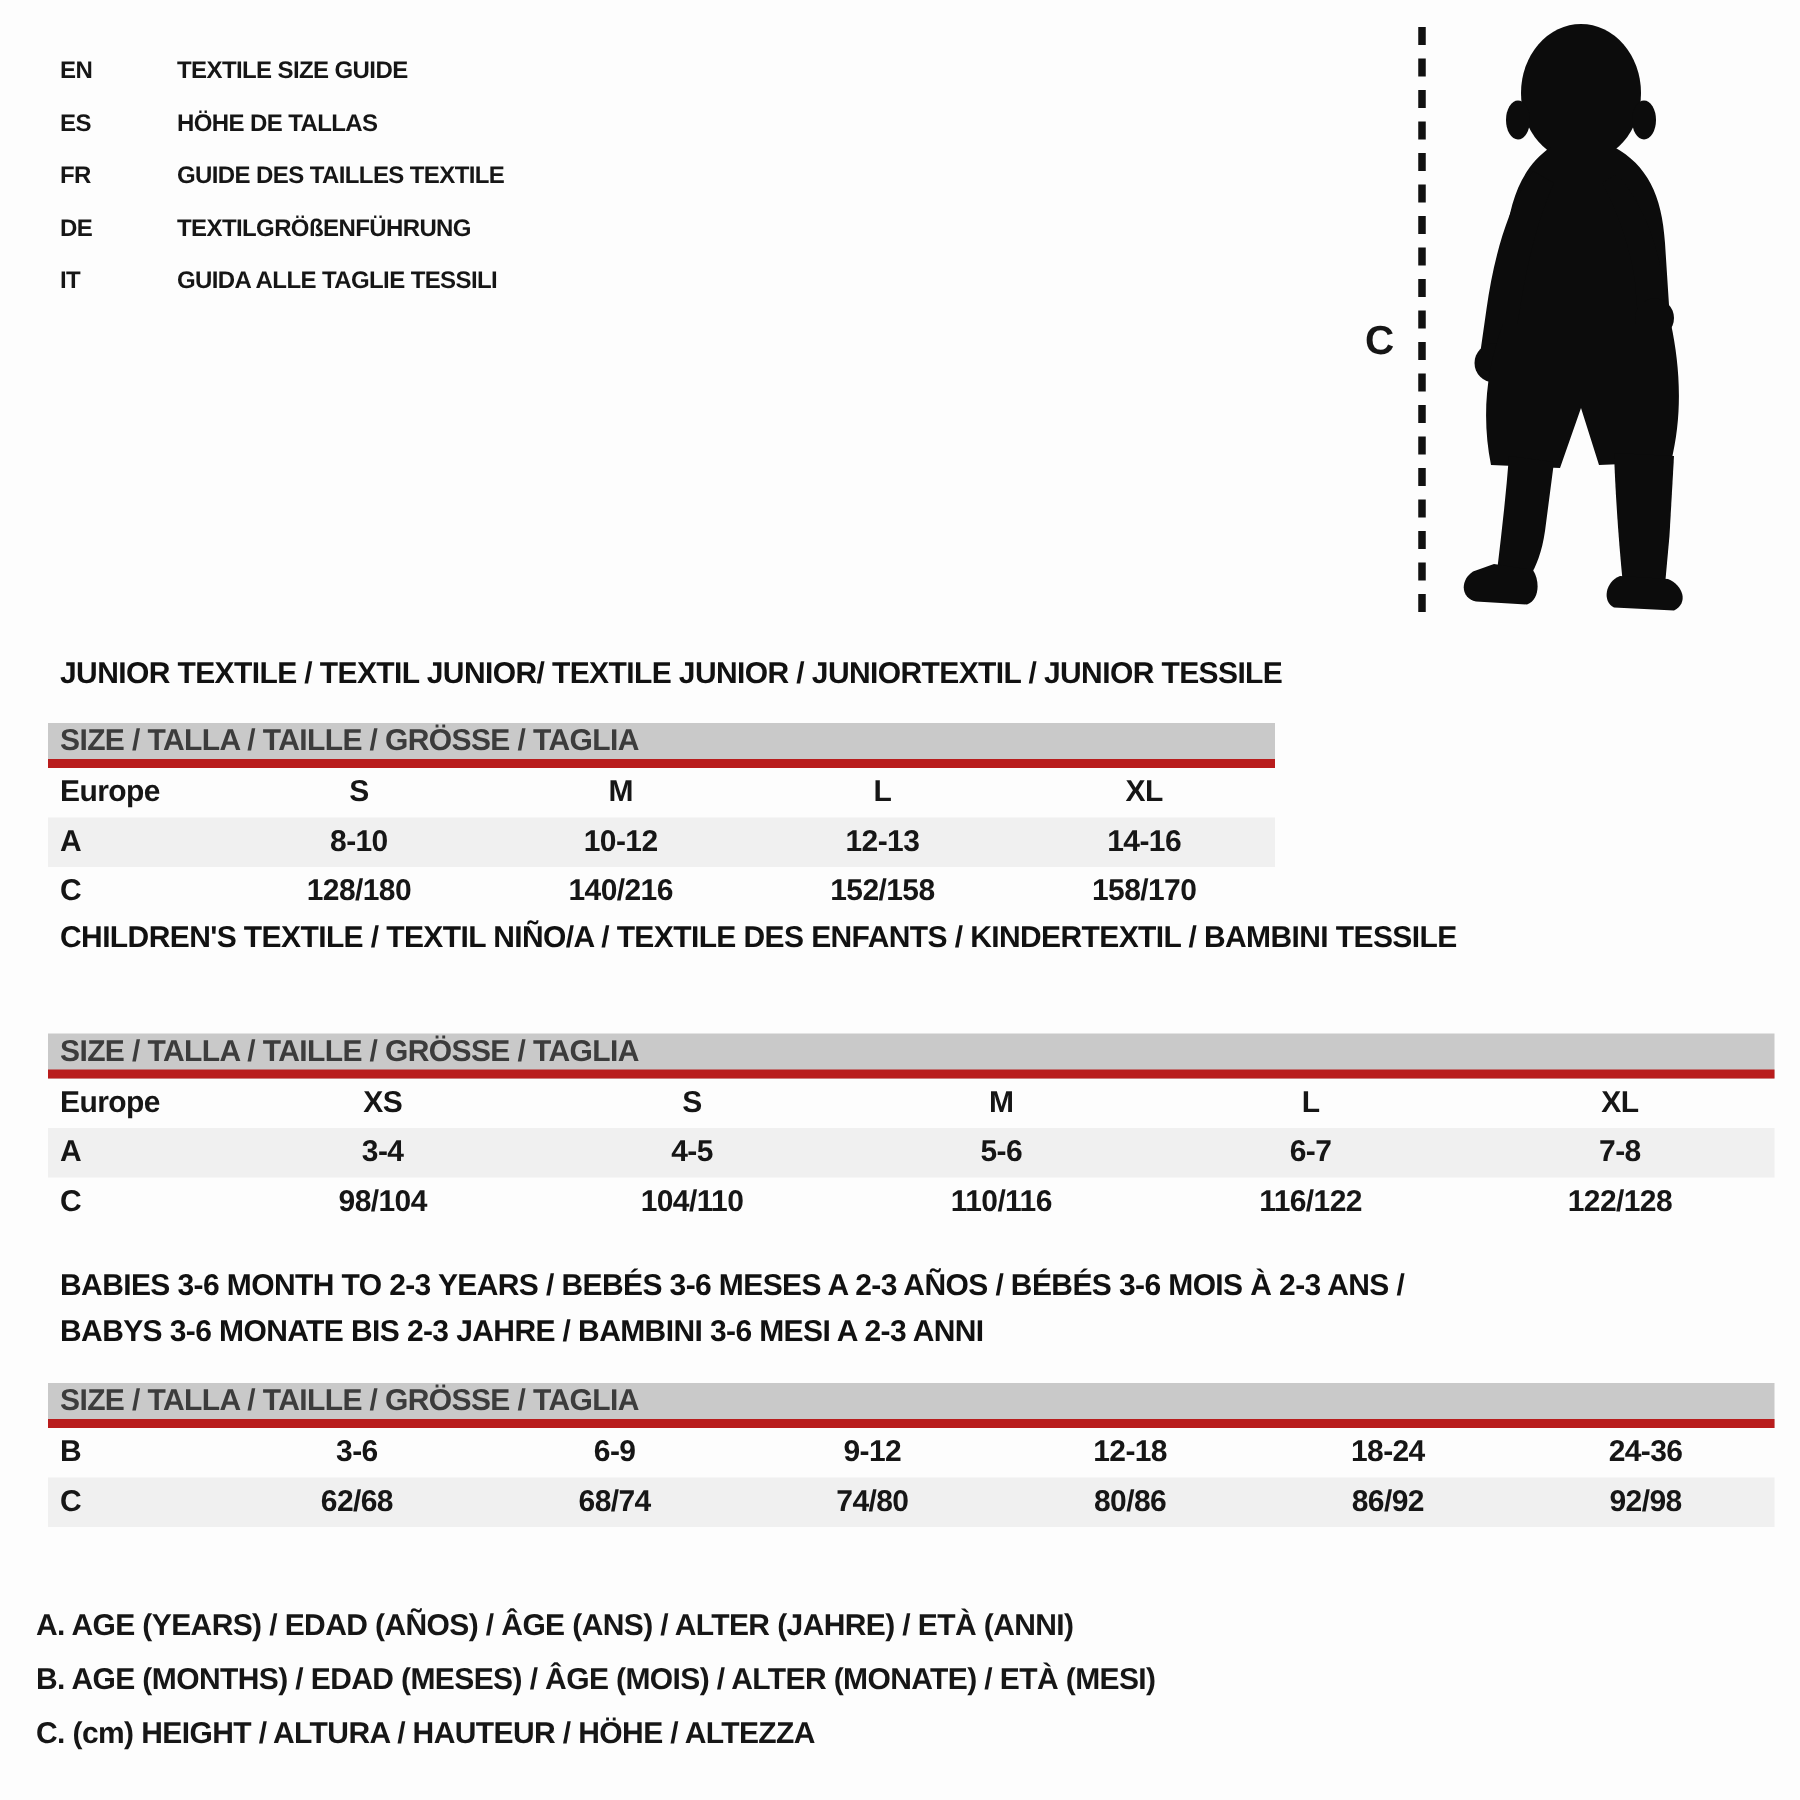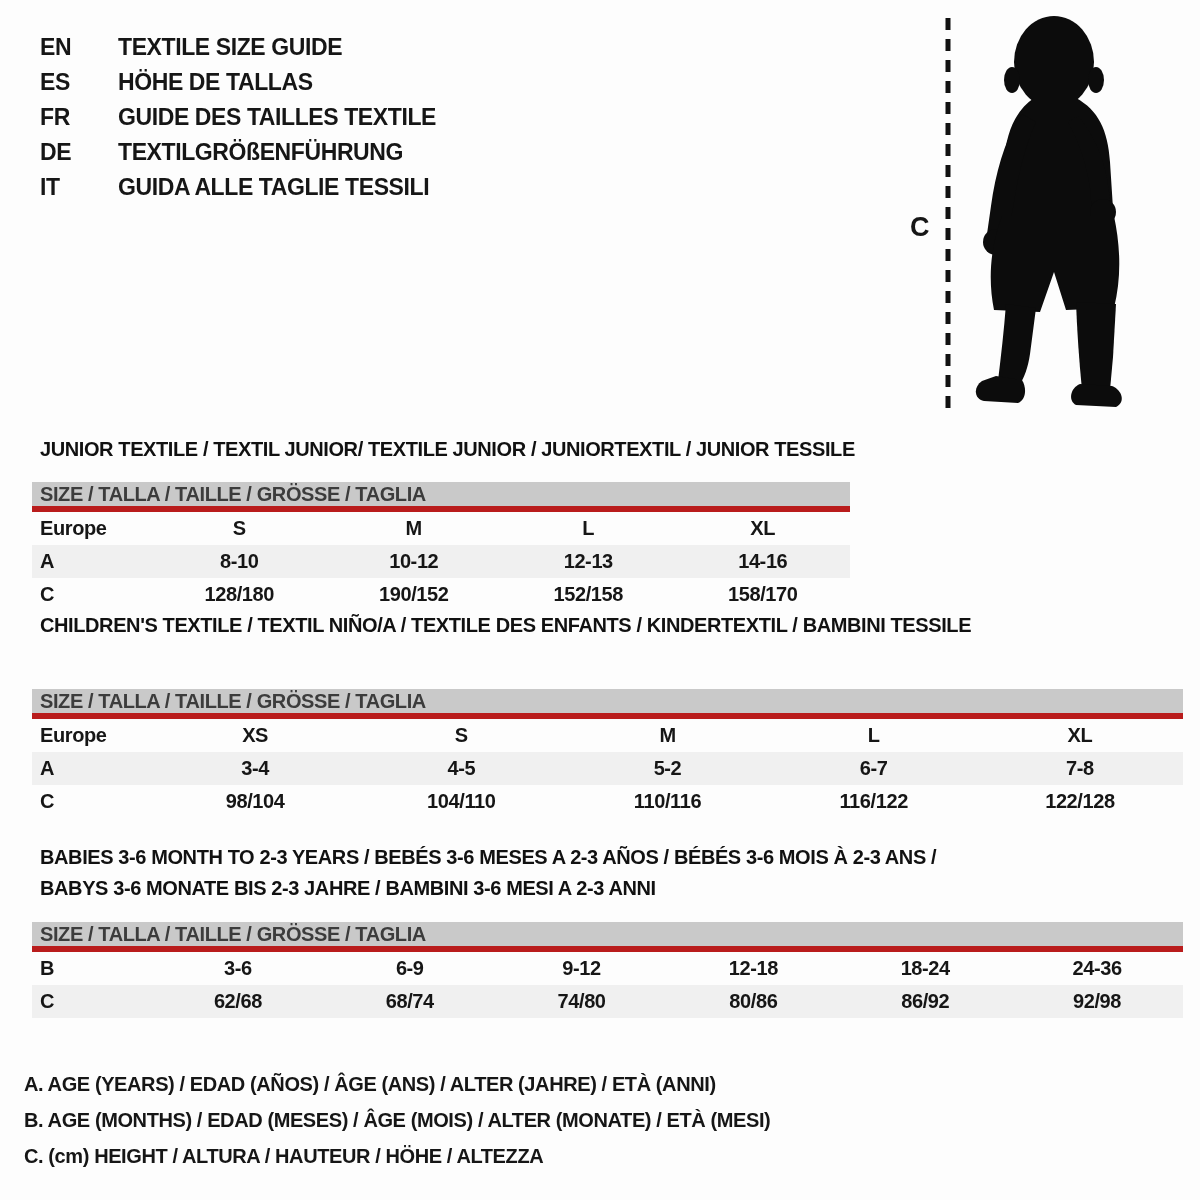--- a/index.html
+++ b/index.html
@@ -10,21 +10,21 @@
     background: #fdfdfd;
     font-family: "Liberation Sans", sans-serif;
     font-weight: 700;
     color: #161616;
     letter-spacing: -0.4px;
     overflow: hidden;
   }
 
   
   .lang-block { position: absolute; left: 40px; top: 30px; }
-  .lang-row { display: flex; height: 35px; align-items: center; font-size: 23px; }
+  .lang-row { display: flex; height: 35px; align-items: center; font-size: 16px; }
   .lang-code { width: 78px; flex: 0 0 78px; }
   .lang-label { white-space: nowrap; }
 
   
   .figure-label { position: absolute; left: 910px; top: 212px; font-size: 27px; }
   .dash-line { position: absolute; left: 944px; top: 16px; }
   .baby { position: absolute; left: 964px; top: 12px; }
 
   
   .sec-title {
@@ -121,21 +121,21 @@
         <div class="row shaded">
           <div class="label-cell">A</div>
           <div class="cell">8-10</div>
           <div class="cell">10-12</div>
           <div class="cell">12-13</div>
           <div class="cell">14-16</div>
         </div>
         <div class="row">
           <div class="label-cell">C</div>
           <div class="cell">128/180</div>
-          <div class="cell">190/152</div>
+          <div class="cell">140/216</div>
           <div class="cell">152/158</div>
           <div class="cell">158/170</div>
         </div>
       </div>
   </div>
 
   <h2 class="sec-title t1">CHILDREN'S TEXTILE / TEXTIL NIÑO/A / TEXTILE DES ENFANTS / KINDERTEXTIL / BAMBINI TESSILE</h2>
   <div class="table tbl-1">
     <div class="size-bar">SIZE / TALLA / TAILLE / GRÖSSE / TAGLIA</div>
     <div class="rows">
@@ -144,21 +144,21 @@
           <div class="cell">XS</div>
           <div class="cell">S</div>
           <div class="cell">M</div>
           <div class="cell">L</div>
           <div class="cell">XL</div>
         </div>
         <div class="row shaded">
           <div class="label-cell">A</div>
           <div class="cell">3-4</div>
           <div class="cell">4-5</div>
-          <div class="cell">5-2</div>
+          <div class="cell">5-6</div>
           <div class="cell">6-7</div>
           <div class="cell">7-8</div>
         </div>
         <div class="row">
           <div class="label-cell">C</div>
           <div class="cell">98/104</div>
           <div class="cell">104/110</div>
           <div class="cell">110/116</div>
           <div class="cell">116/122</div>
           <div class="cell">122/128</div>

